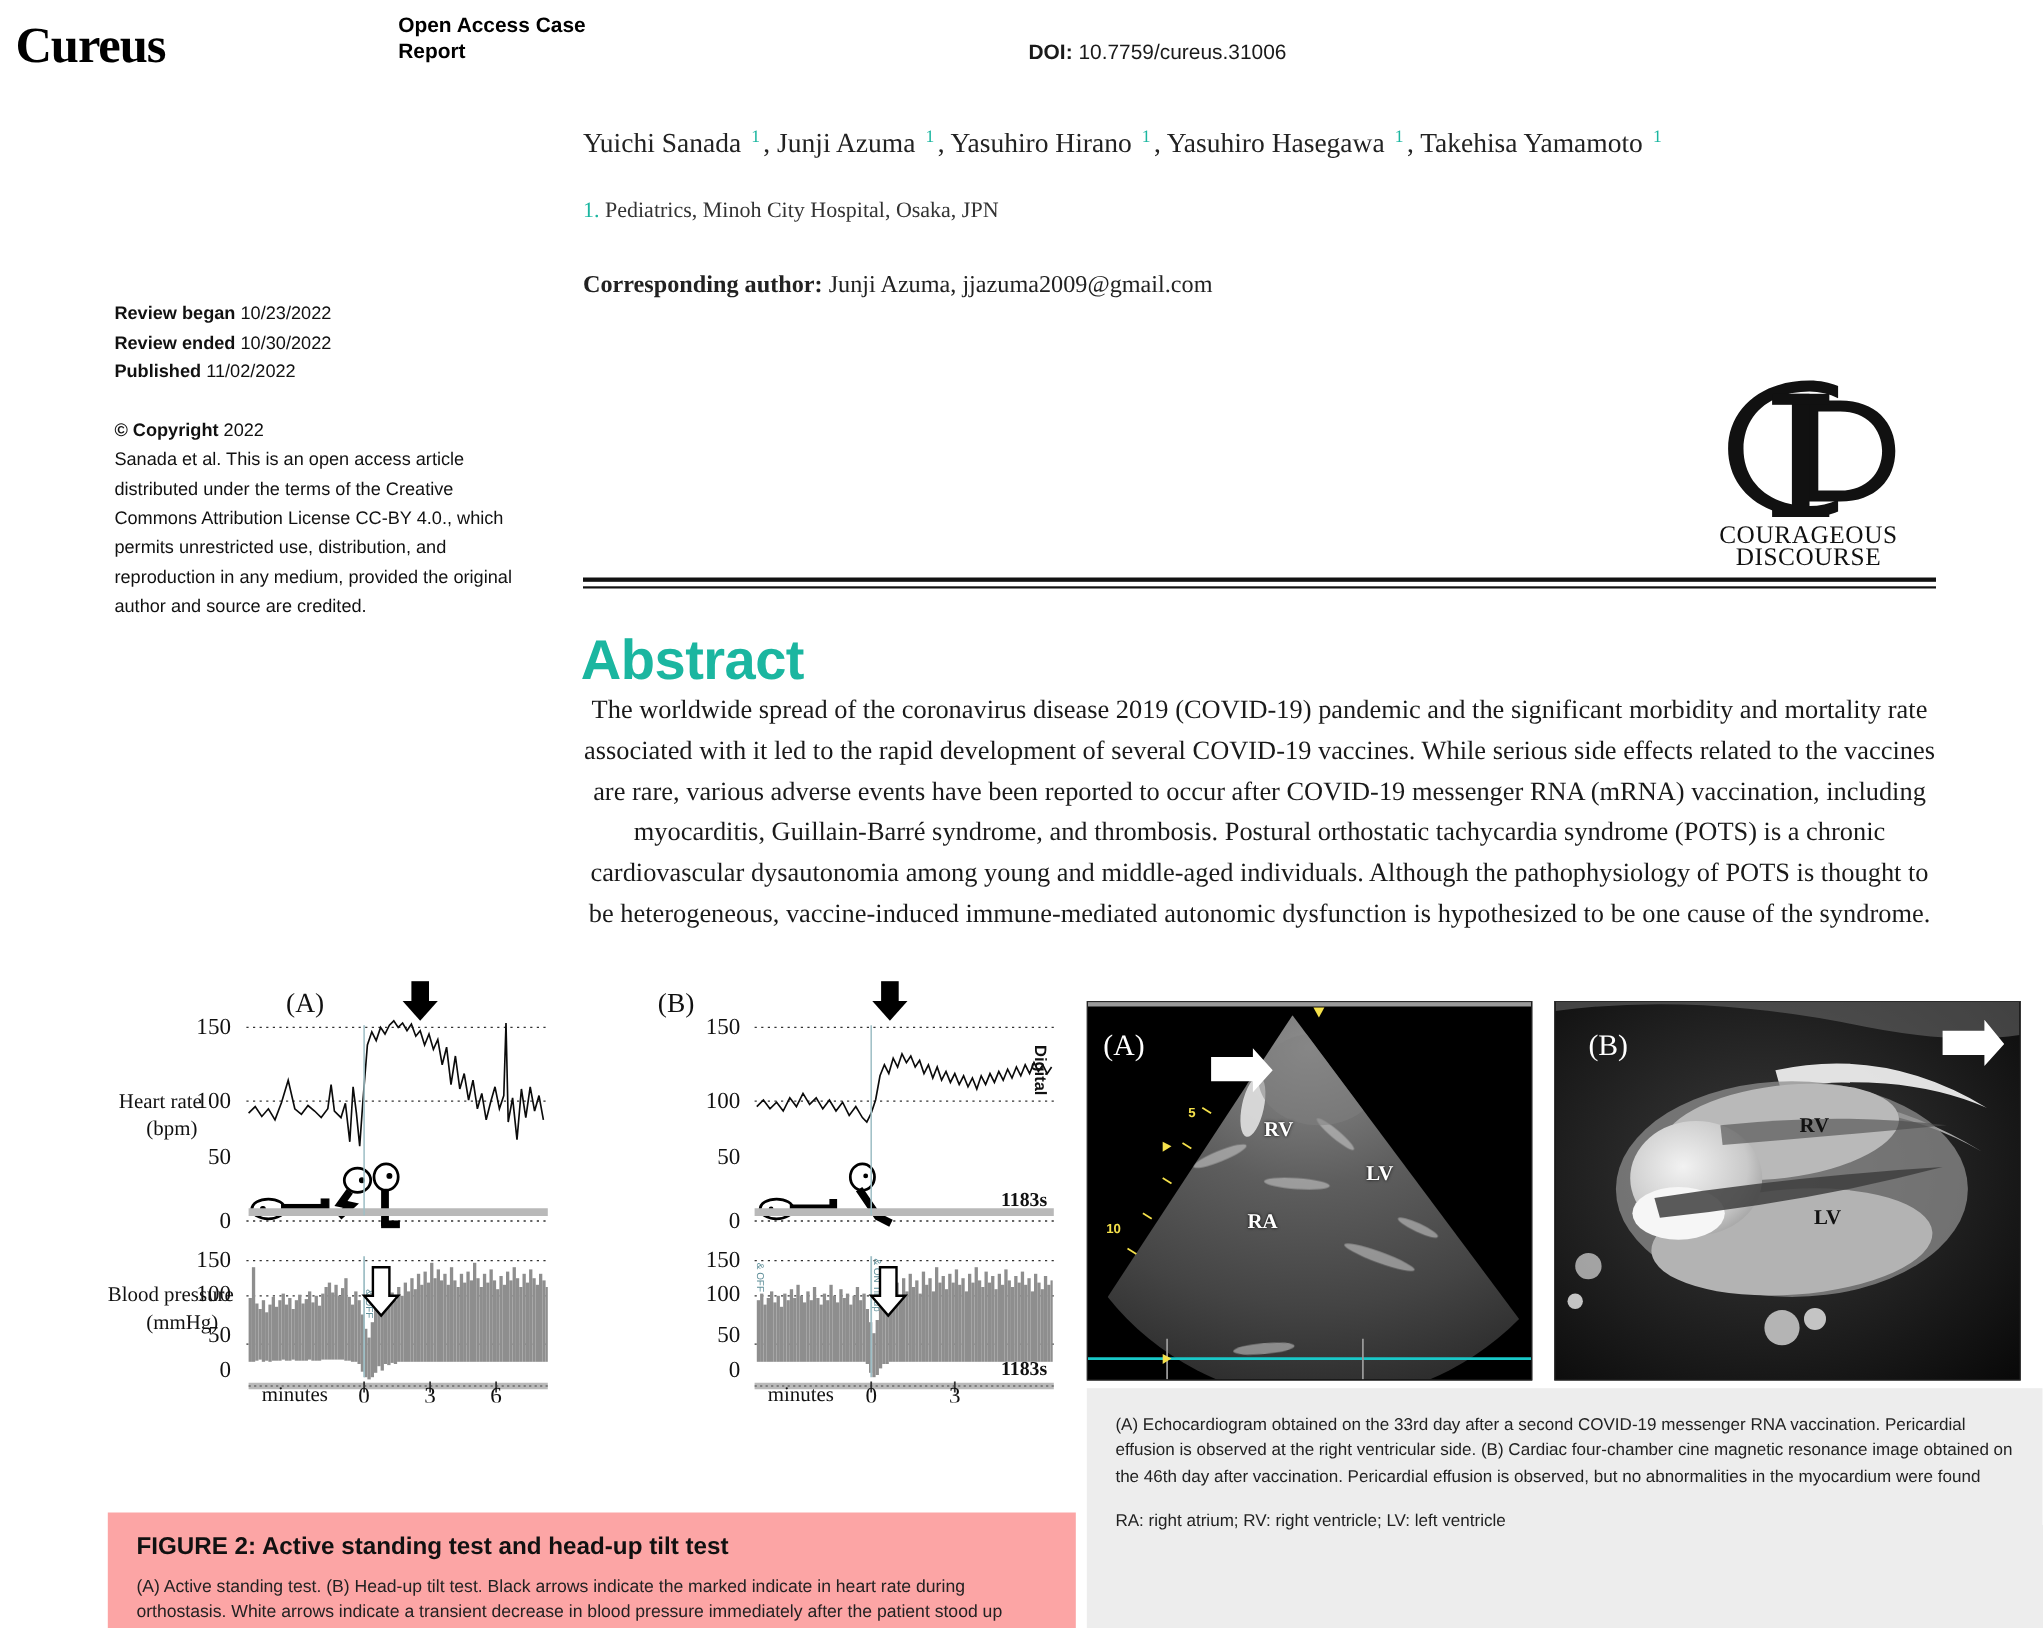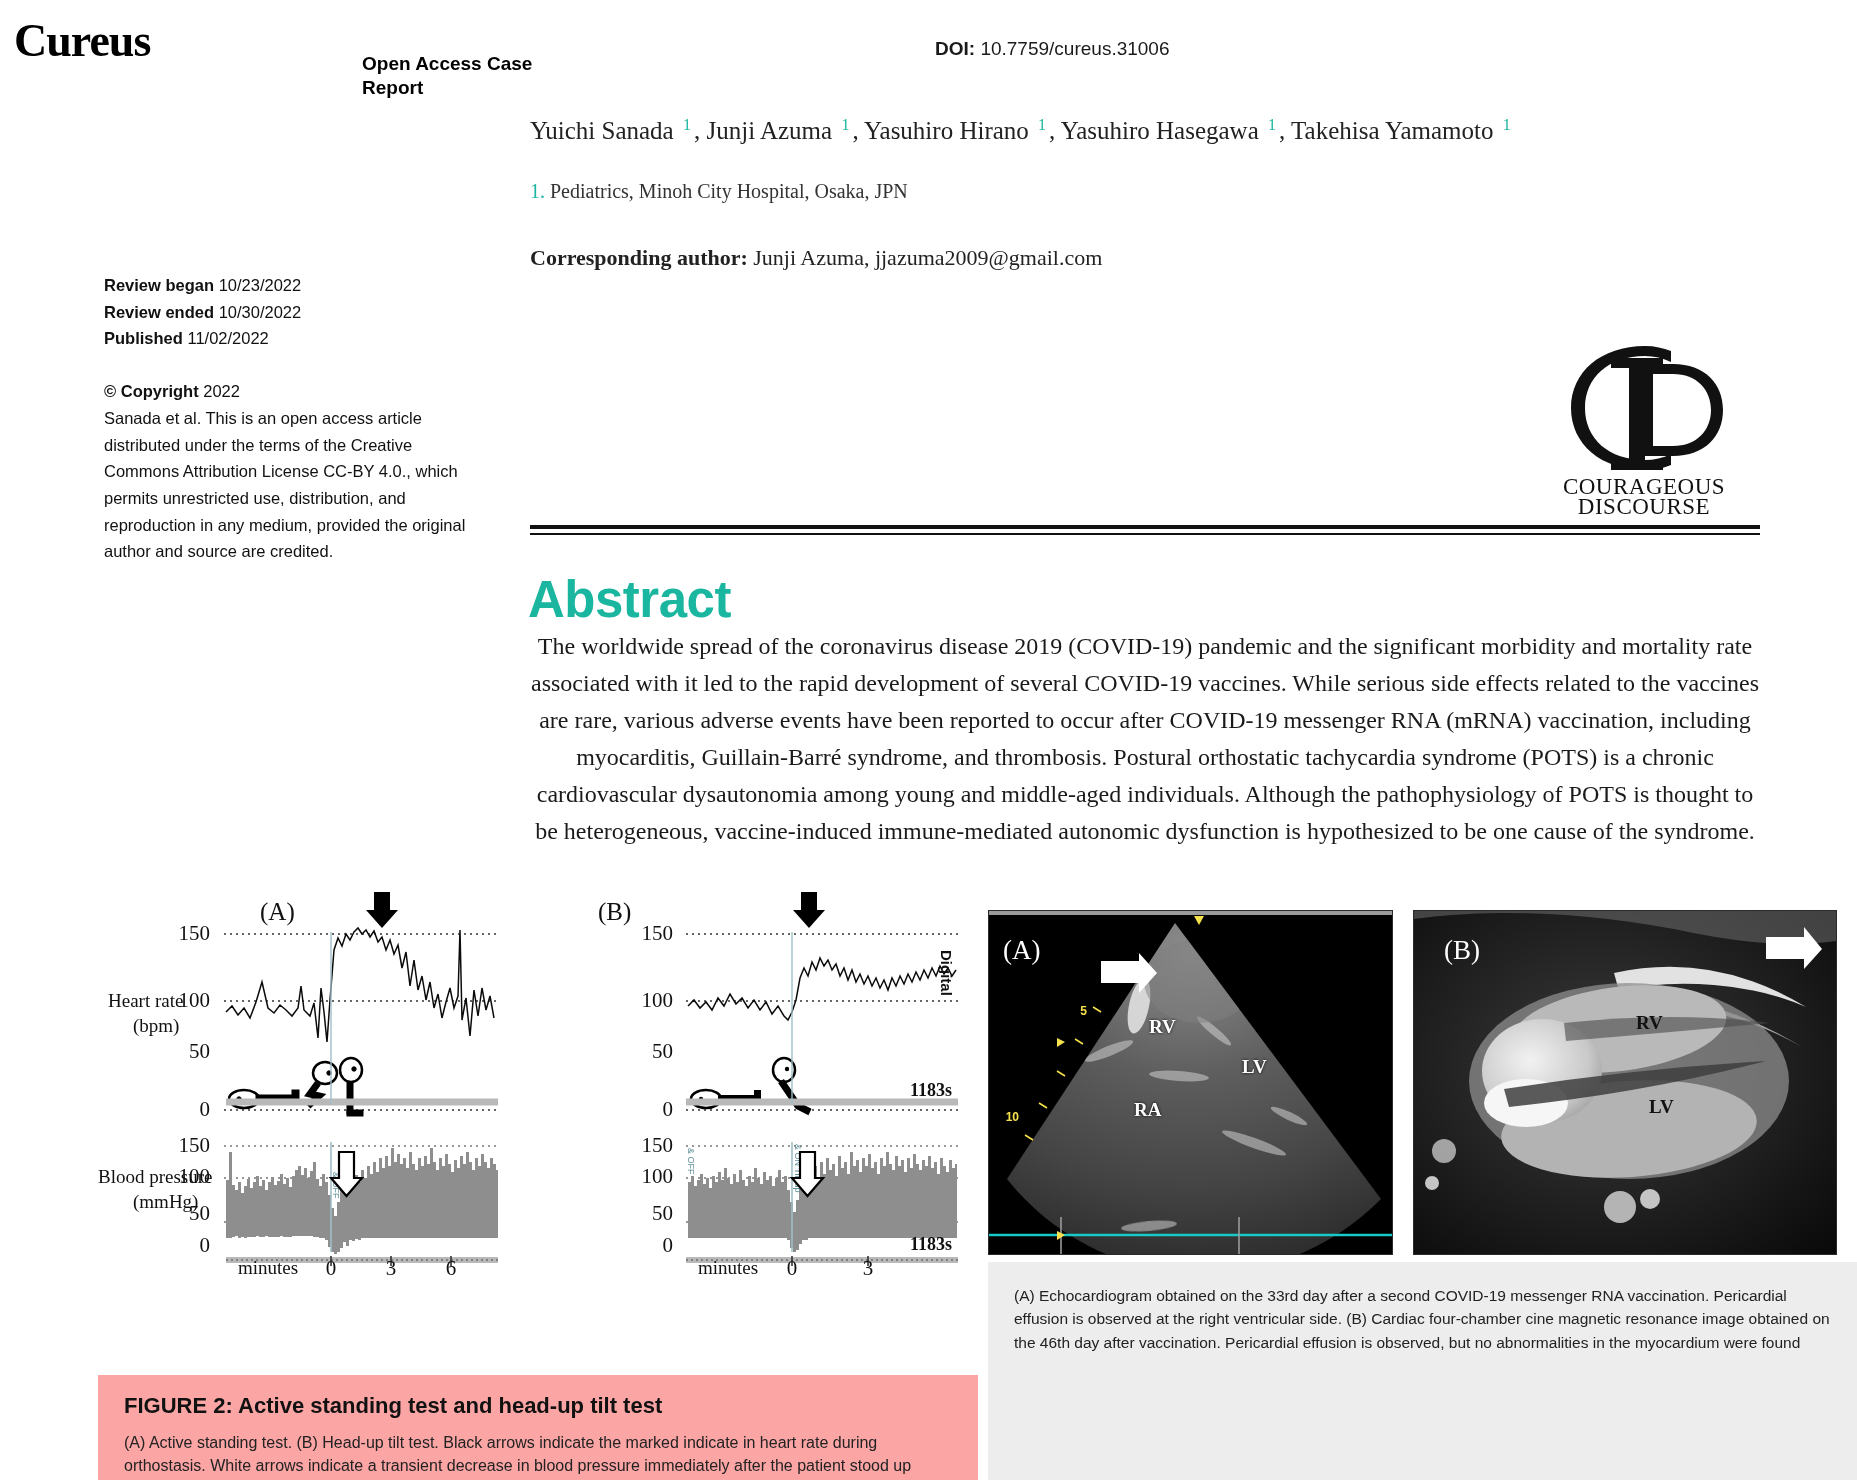--- a/index.html
+++ b/index.html
@@ -16,21 +16,21 @@
   
   .masthead { position:absolute; left:0; top:0; width:1857px; height:88px; }
   .brand {
     position:absolute; left:14px; top:14px;
     font-family:"Liberation Serif", serif;
     font-weight:bold; font-size:46px; letter-spacing:-1px; color:#000;
   }
   .kicker {
     position:absolute; left:362px; top:12px; width:230px;
     font-family:"Liberation Sans", sans-serif;
-    font-weight:bold; font-size:19px; line-height:1.28; color:#000;margin-top:40px;
+    font-weight:bold; font-size:19px; line-height:1.28; color:#000;
   }
   .doi {
     position:absolute; left:935px; top:38px;
     font-family:"Liberation Sans", sans-serif;
     font-size:19px; color:#1a1a1a; white-space:nowrap;
   }
   .doi b { font-weight:bold; }
 
   
   .meta {
@@ -650,13 +650,14 @@
         <text x="222" y="118" fill="#111" style="font-family:'Liberation Serif',serif;font-weight:bold;font-size:19px;">RV</text>
         <text x="235" y="202" fill="#111" style="font-family:'Liberation Serif',serif;font-weight:bold;font-size:19px;">LV</text>
       </svg>
     </div>
 
   </div>
 </div>
 
 <div class="fig1-caption">
   <p class="ftext">(A) Echocardiogram obtained on the 33rd day after a second COVID-19 messenger RNA vaccination. Pericardial effusion is observed at the right ventricular side. (B) Cardiac four-chamber cine magnetic resonance image obtained on the 46th day after vaccination. Pericardial effusion is observed, but no abnormalities in the myocardium were found</p>
+  <p class="fabbr">RA: right atrium; RV: right ventricle; LV: left ventricle</p>
 </div>
 
 </body></html>

